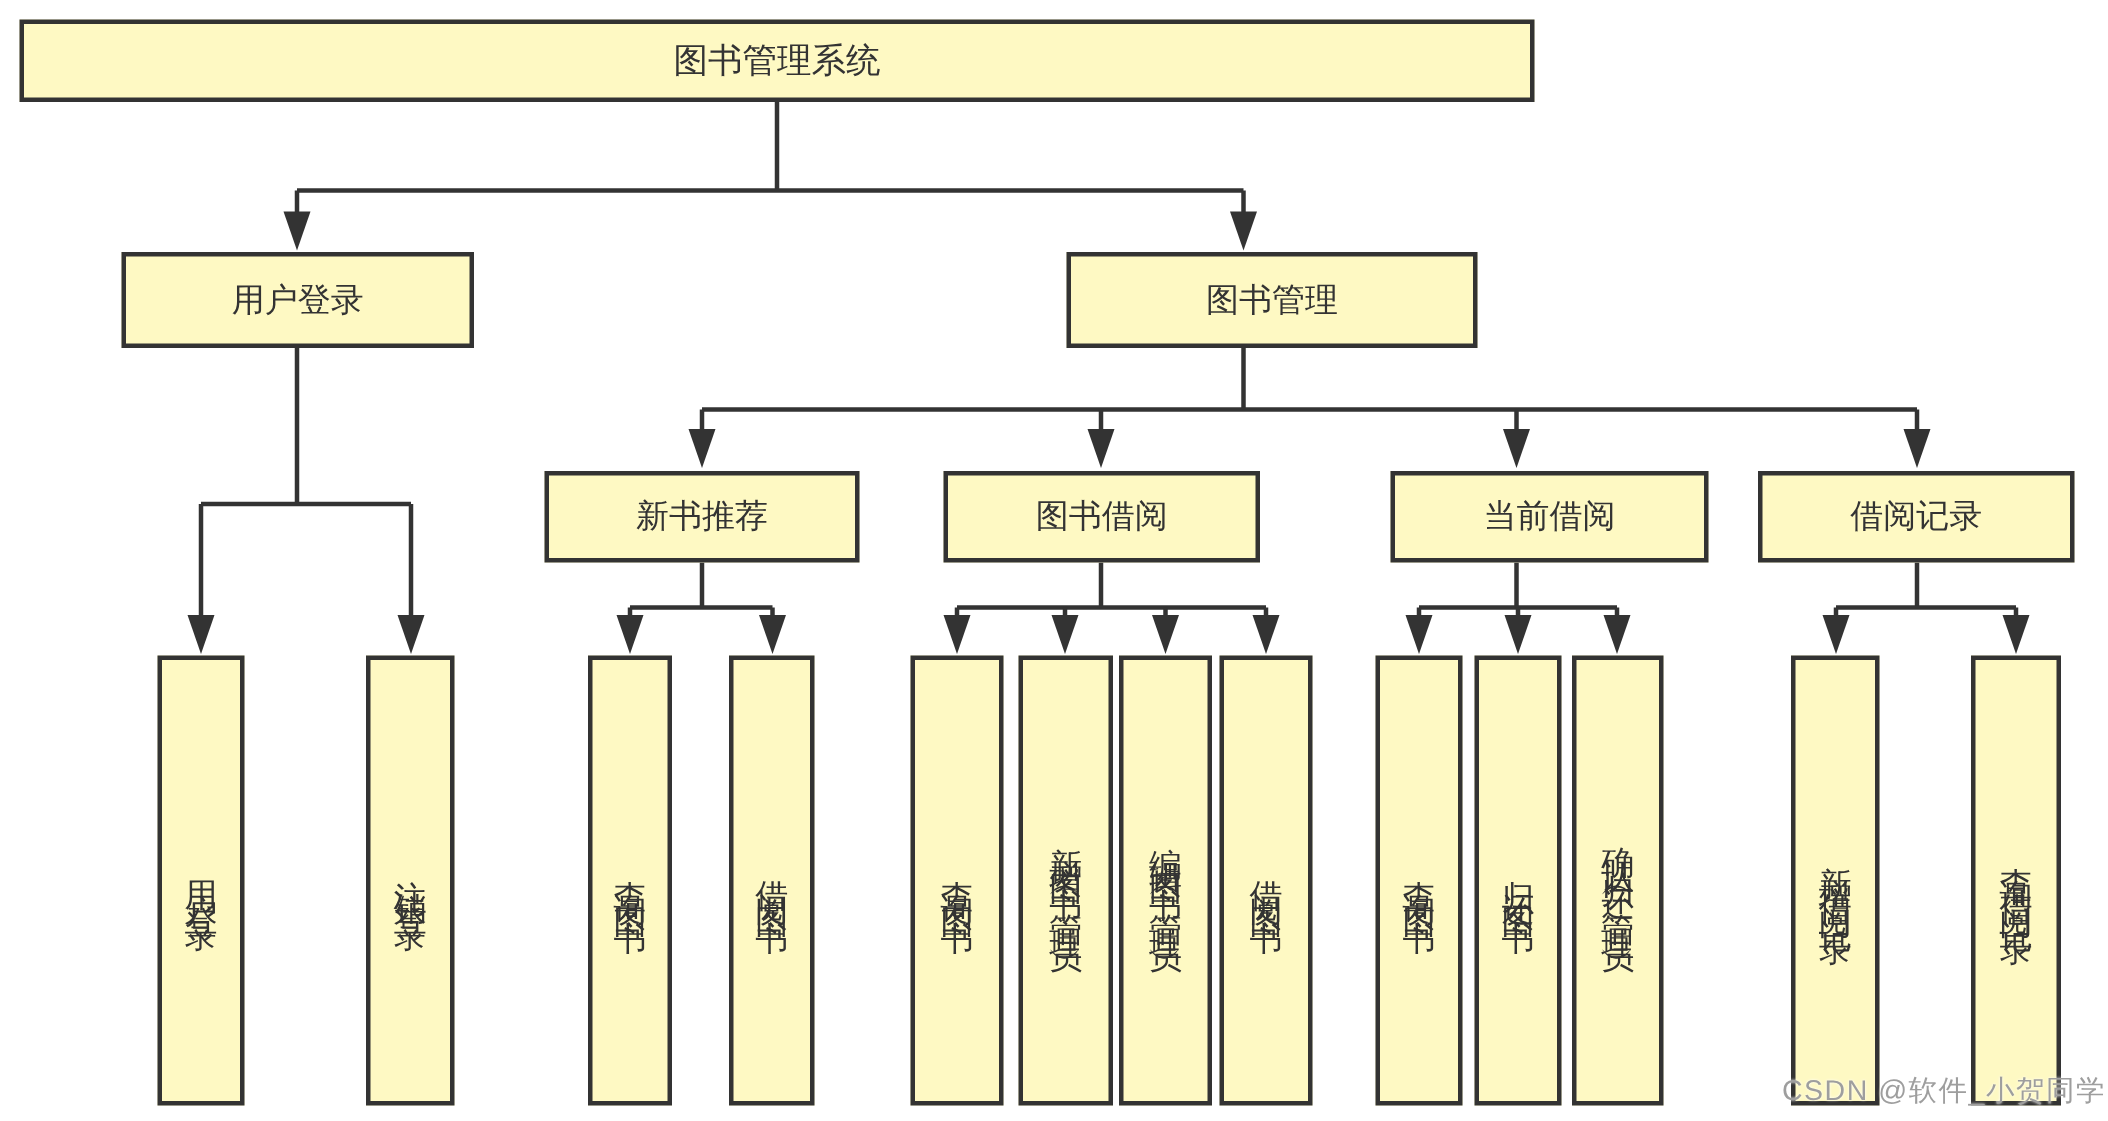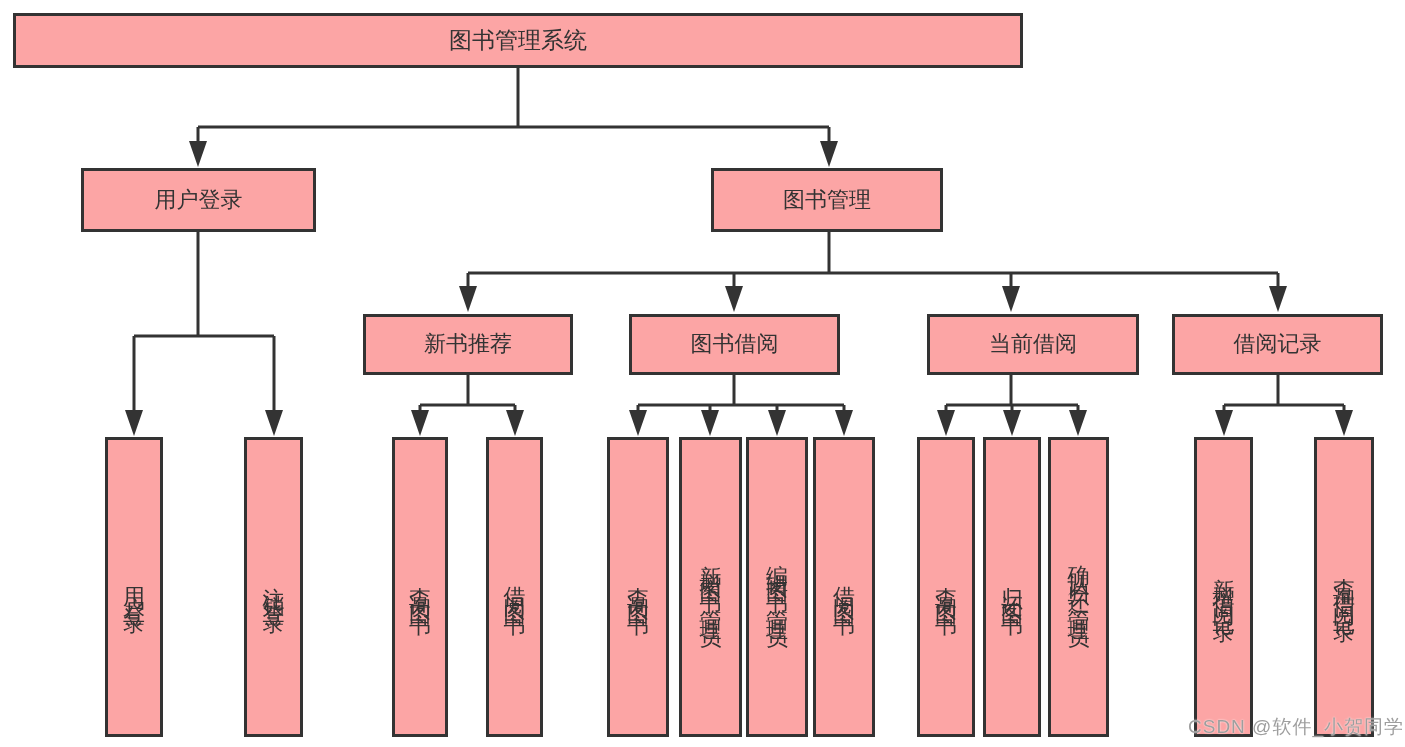--- a/index.html
+++ b/index.html
@@ -27,21 +27,21 @@
     stroke: var(--line);
     stroke-width: 3;
     fill: none;
   }
   .connectors polygon {
     fill: var(--line);
     stroke: none;
   }
   .node {
     position: absolute;
-    background: #fca5a5;
+    background: #fef9c3;
     border: 3px solid var(--line);
     color: var(--text);
     display: flex;
     align-items: center;
     justify-content: center;
     font-size: 22px;
     line-height: 1.2;
     text-align: center;
     white-space: nowrap;
   }
@@ -141,21 +141,21 @@
       <path d="M1224,405 L1224,415"></path>
       <polygon points="1215,410 1233,410 1224,436"></polygon>
       <path d="M1344,405 L1344,415"></path>
       <polygon points="1335,410 1353,410 1344,436"></polygon>
     </g>
   </svg>
 
   <div class="node root" style="left:13px; top:13px; width:1010px; height:55px;">图书管理系统</div>
 
   <div class="node" style="left:81px; top:168px; width:235px; height:64px;">用户登录</div>
-  <div class="node" style="left:711px; top:168px; width:232px; height:64px;">图书管理</div>
+  <div class="node" style="left:711px; top:168px; width:274px; height:64px;">图书管理</div>
 
   <div class="node" style="left:629px; top:314px; width:211px; height:61px;">图书借阅</div>
   <div class="node" style="left:363px; top:314px; width:210px; height:61px;">新书推荐</div>
   <div class="node" style="left:905px; top:314px; width:212px; height:61px;margin-left:22px;">当前借阅</div>
   <div class="node" style="left:1172px; top:314px; width:211px; height:61px;">借阅记录</div>
 
   <div class="node vertical" style="left:105px; top:437px; width:58px; height:300px;">用户登录</div>
   <div class="node vertical" style="left:244px; top:437px; width:59px; height:300px;">注销登录</div>
 
   <div class="node vertical" style="left:392px; top:437px; width:56px; height:300px;">查询图书</div>

